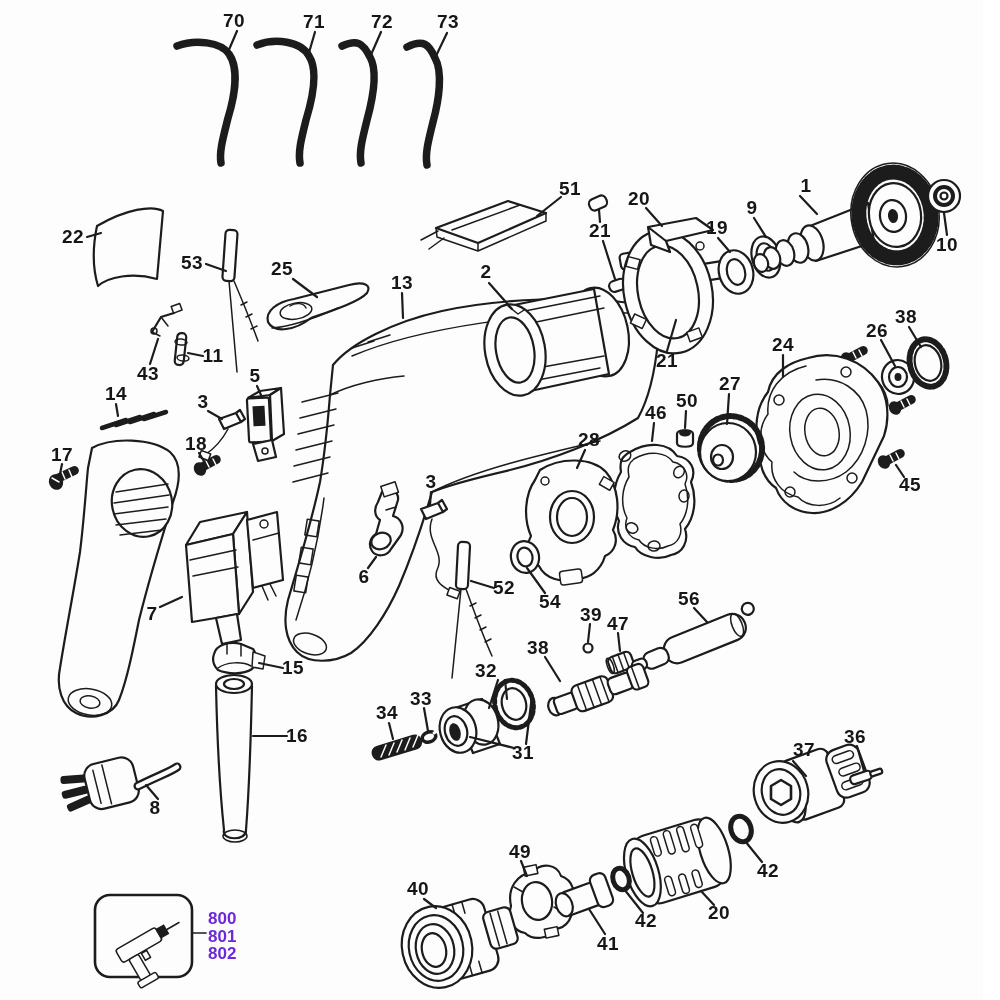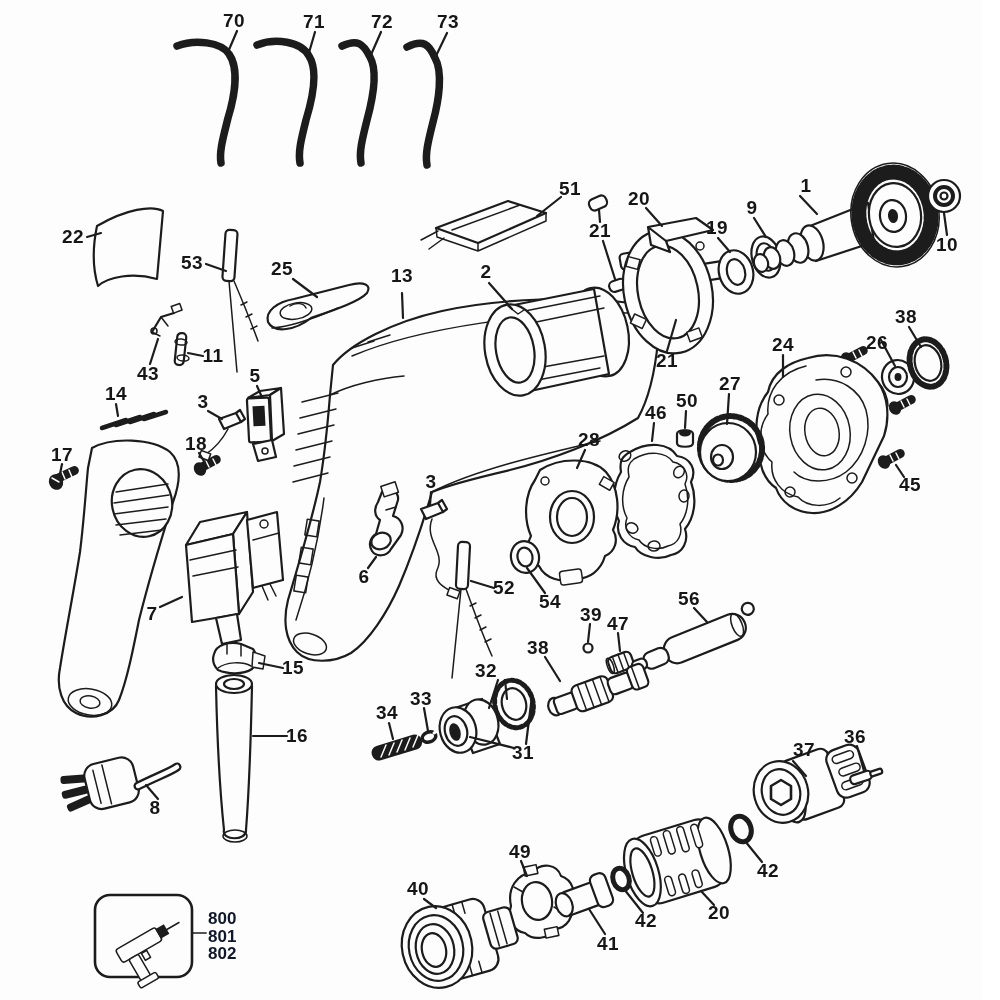--- a/index.html
+++ b/index.html
@@ -10,21 +10,21 @@
   #art *{stroke:#1c1c1c;fill:none;stroke-width:2.2;stroke-linecap:round;stroke-linejoin:round;}
   #art .fw{fill:#fdfdfd;}
   #art .fd{fill:#1c1c1c;stroke:none;}
   #art .thin{stroke-width:1.5;}
   #art .hook{stroke-width:7.5;}
   #art .lead{stroke-width:1.7;}
   #art .teeth{stroke-dasharray:3.5 2.6;}
   #art .wht{stroke:#fdfdfd;}
   .co{position:absolute;transform:translate(-50%,-50%);font-weight:bold;font-size:19px;
       color:#161616;letter-spacing:.5px;white-space:nowrap;}
-  .co-sm{position:absolute;transform:translate(0,-50%);font-weight:bold;font-size:17px;color:#0f172a;}
+  .co-sm{position:absolute;transform:translate(0,-50%);font-weight:bold;font-size:17px;color:#6d28d9;}
 </style>
 </head>
 <body>
 
 <div id="stage">
 <svg id="art" width="1000" height="1000" viewBox="0 0 1000 1000">
 
   <g>
     <path class="hook" d="M177,46 C195,39 221,42 229,54 C239,68 235,95 228,118 C223,138 219,152 221,163"></path>
       </g>
@@ -512,31 +512,31 @@
       </g>
 </svg>
 
   <div class="co" style="left:234px;top:21px">70</div>
   <div class="co" style="left:314px;top:22px">71</div>
   <div class="co" style="left:382px;top:22px">72</div>
   <div class="co" style="left:448px;top:22px">73</div>
   <div class="co" style="left:73px;top:237px">22</div>
   <div class="co" style="left:192px;top:263px">53</div>
   <div class="co" style="left:282px;top:269px">25</div>
-  <div class="co" style="left:402px;top:276px">13</div>
+  <div class="co" style="left:402px;top:283px">13</div>
   <div class="co" style="left:486px;top:272px">2</div>
   <div class="co" style="left:570px;top:189px">51</div>
   <div class="co" style="left:600px;top:231px">21</div>
   <div class="co" style="left:639px;top:199px">20</div>
   <div class="co" style="left:717px;top:228px">19</div>
   <div class="co" style="left:752px;top:208px">9</div>
   <div class="co" style="left:806px;top:186px">1</div>
   <div class="co" style="left:947px;top:245px">10</div>
   <div class="co" style="left:667px;top:361px">21</div>
-  <div class="co" style="left:877px;top:343px">26</div>
+  <div class="co" style="left:877px;top:331px">26</div>
   <div class="co" style="left:906px;top:317px">38</div>
   <div class="co" style="left:783px;top:345px">24</div>
   <div class="co" style="left:730px;top:384px">27</div>
   <div class="co" style="left:687px;top:401px">50</div>
   <div class="co" style="left:656px;top:413px">46</div>
   <div class="co" style="left:589px;top:440px">28</div>
   <div class="co" style="left:148px;top:374px">43</div>
   <div class="co" style="left:213px;top:356px">11</div>
   <div class="co" style="left:116px;top:394px">14</div>
   <div class="co" style="left:62px;top:455px">17</div>

